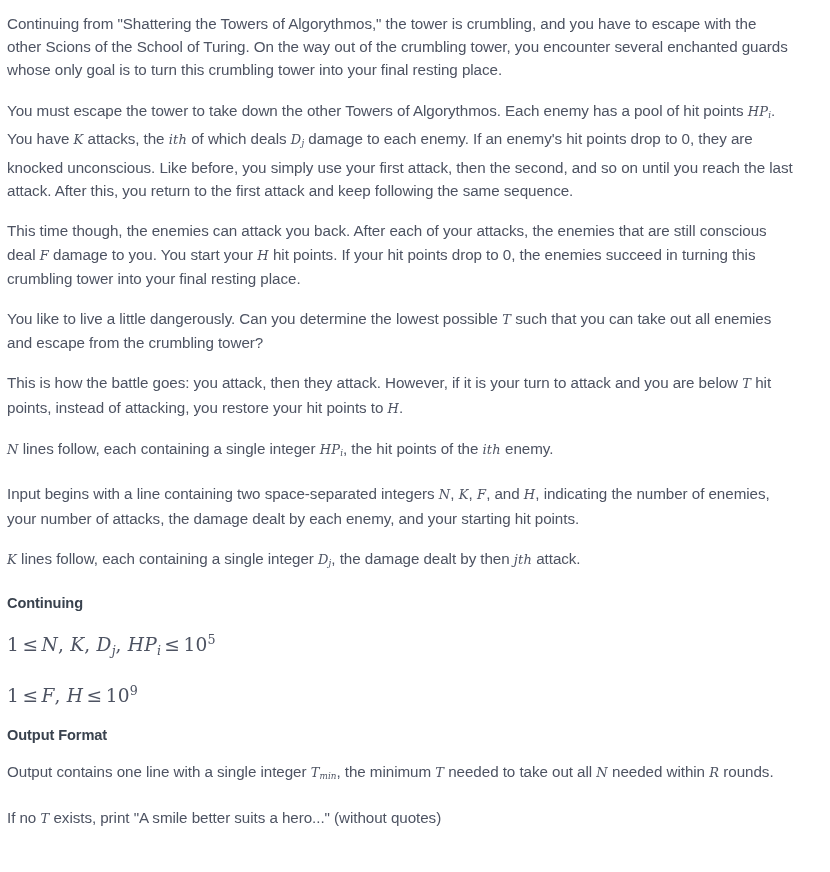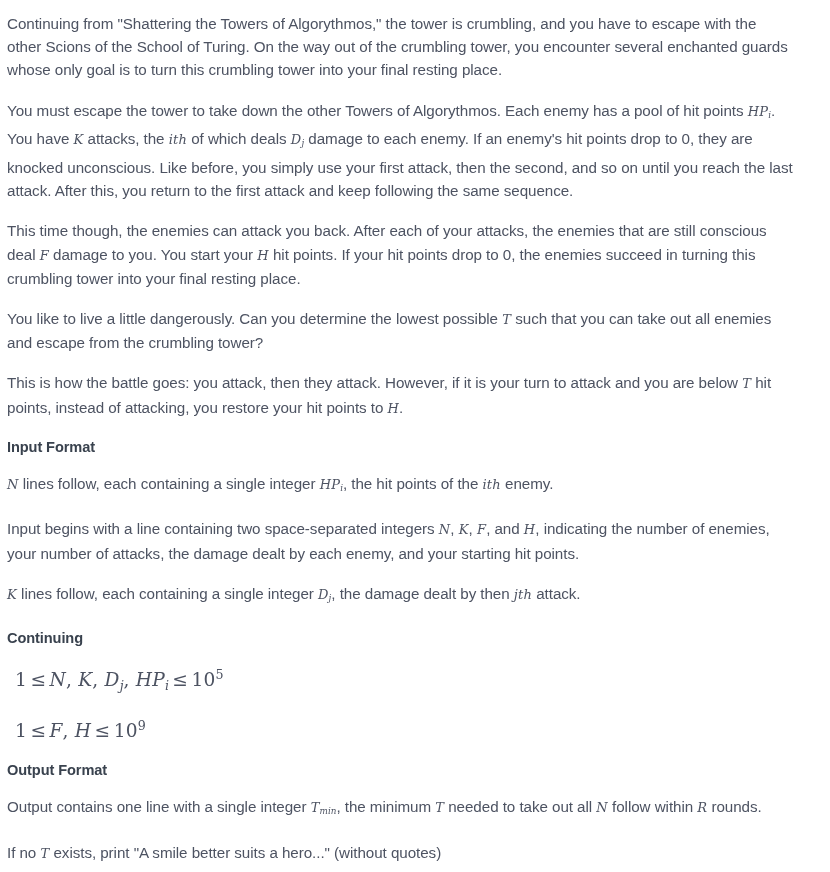--- a/index.html
+++ b/index.html
@@ -60,21 +60,21 @@
     font-style: normal;
   }
   .math .rel {
     font-style: normal;
     padding: 0 0.18em;
   }
   .math .comma {
     font-style: normal;
   }
   p.display-math {
-    margin: 0 0 16px 8px;
+    margin: 0 0 16px 0;
     font-size: 15.2px;
     line-height: 25px;
   }
   p.display-math .math {
     font-size: 18.6px;
   }
 </style>
 </head>
 <body>
 
@@ -83,33 +83,32 @@
   <p class="para">Continuing from "Shattering the Towers of Algorythmos," the tower is crumbling, and you have to escape with the other Scions of the School of Turing. On the way out of the crumbling tower, you encounter several enchanted guards whose only goal is to turn this crumbling tower into your final resting place.</p>
 
   <p class="para"><span>You must escape the tower to take down the other Towers of Algorythmos. Each enemy has a pool of hit points </span><span class="math"><span>HP</span><sub>i</sub></span><span>. You have </span><span class="math">K</span><span> attacks, the </span><span class="math">ith</span><span> of which deals </span><span class="math"><span>D</span><sub>j</sub></span><span> damage to each enemy. If an enemy's hit points drop to 0, they are knocked unconscious. Like before, you simply use your first attack, then the second, and so on until you reach the last attack. After this, you return to the first attack and keep following the same sequence.</span></p>
 
   <p class="para"><span>This time though, the enemies can attack you back. After each of your attacks, the enemies that are still conscious deal </span><span class="math">F</span><span> damage to you. You start your </span><span class="math">H</span><span> hit points. If your hit points drop to 0, the enemies succeed in turning this crumbling tower into your final resting place.</span></p>
 
   <p class="para"><span>You like to live a little dangerously. Can you determine the lowest possible </span><span class="math">T</span><span> such that you can take out all enemies and escape from the crumbling tower?</span></p>
 
   <p class="para"><span>This is how the battle goes: you attack, then they attack. However, if it is your turn to attack and you are below </span><span class="math">T</span><span> hit points, instead of attacking, you restore your hit points to </span><span class="math">H</span><span>.</span></p>
 
-  <h3 class="section-heading">Input Format</h3>
 
   <p class="para"><span class="math">N</span><span> lines follow, each containing a single integer </span><span class="math"><span>HP</span><sub>i</sub></span><span>, the hit points of the </span><span class="math">ith</span><span> enemy.</span></p>
 
   <p class="para"><span>Input begins with a line containing two space-separated integers </span><span class="math">N</span><span>, </span><span class="math">K</span><span>, </span><span class="math">F</span><span>, and </span><span class="math">H</span><span>, indicating the number of enemies, your number of attacks, the damage dealt by each enemy, and your starting hit points.</span></p>
 
   <p class="para"><span class="math">K</span><span> lines follow, each containing a single integer </span><span class="math"><span>D</span><sub>j</sub></span><span>, the damage dealt by then </span><span class="math">jth</span><span> attack.</span></p>
 
   <h3 class="section-heading">Continuing</h3>
 
   <p class="display-math"><span class="math"><span class="num">1</span><span class="rel">≤</span><span><span>N</span><span class="comma">, </span><span>K</span><span class="comma">, </span><span>D</span><sub>j</sub><span class="comma">, </span><span>HP</span><sub>i</sub></span><span class="rel">≤</span><span class="num">10</span><sup>5</sup></span></p>
 
   <p class="display-math"><span class="math"><span class="num">1</span><span class="rel">≤</span><span><span>F</span><span class="comma">, </span><span>H</span></span><span class="rel">≤</span><span class="num">10</span><sup>9</sup></span></p>
 
   <h3 class="section-heading">Output Format</h3>
 
-  <p class="para"><span>Output contains one line with a single integer </span><span class="math"><span>T</span><sub>min</sub></span><span>, the minimum </span><span class="math">T</span><span> needed to take out all </span><span class="math">N</span><span> follow within </span><span class="math">R</span><span> rounds.</span></p>
+  <p class="para"><span>Output contains one line with a single integer </span><span class="math"><span>T</span><sub>min</sub></span><span>, the minimum </span><span class="math">T</span><span> needed to take out all </span><span class="math">N</span><span> needed within </span><span class="math">R</span><span> rounds.</span></p>
 
   <p class="para"><span>If no </span><span class="math">T</span><span> exists, print "A smile better suits a hero..." (without quotes)</span></p>
 
 </div>
 
 </body></html>

